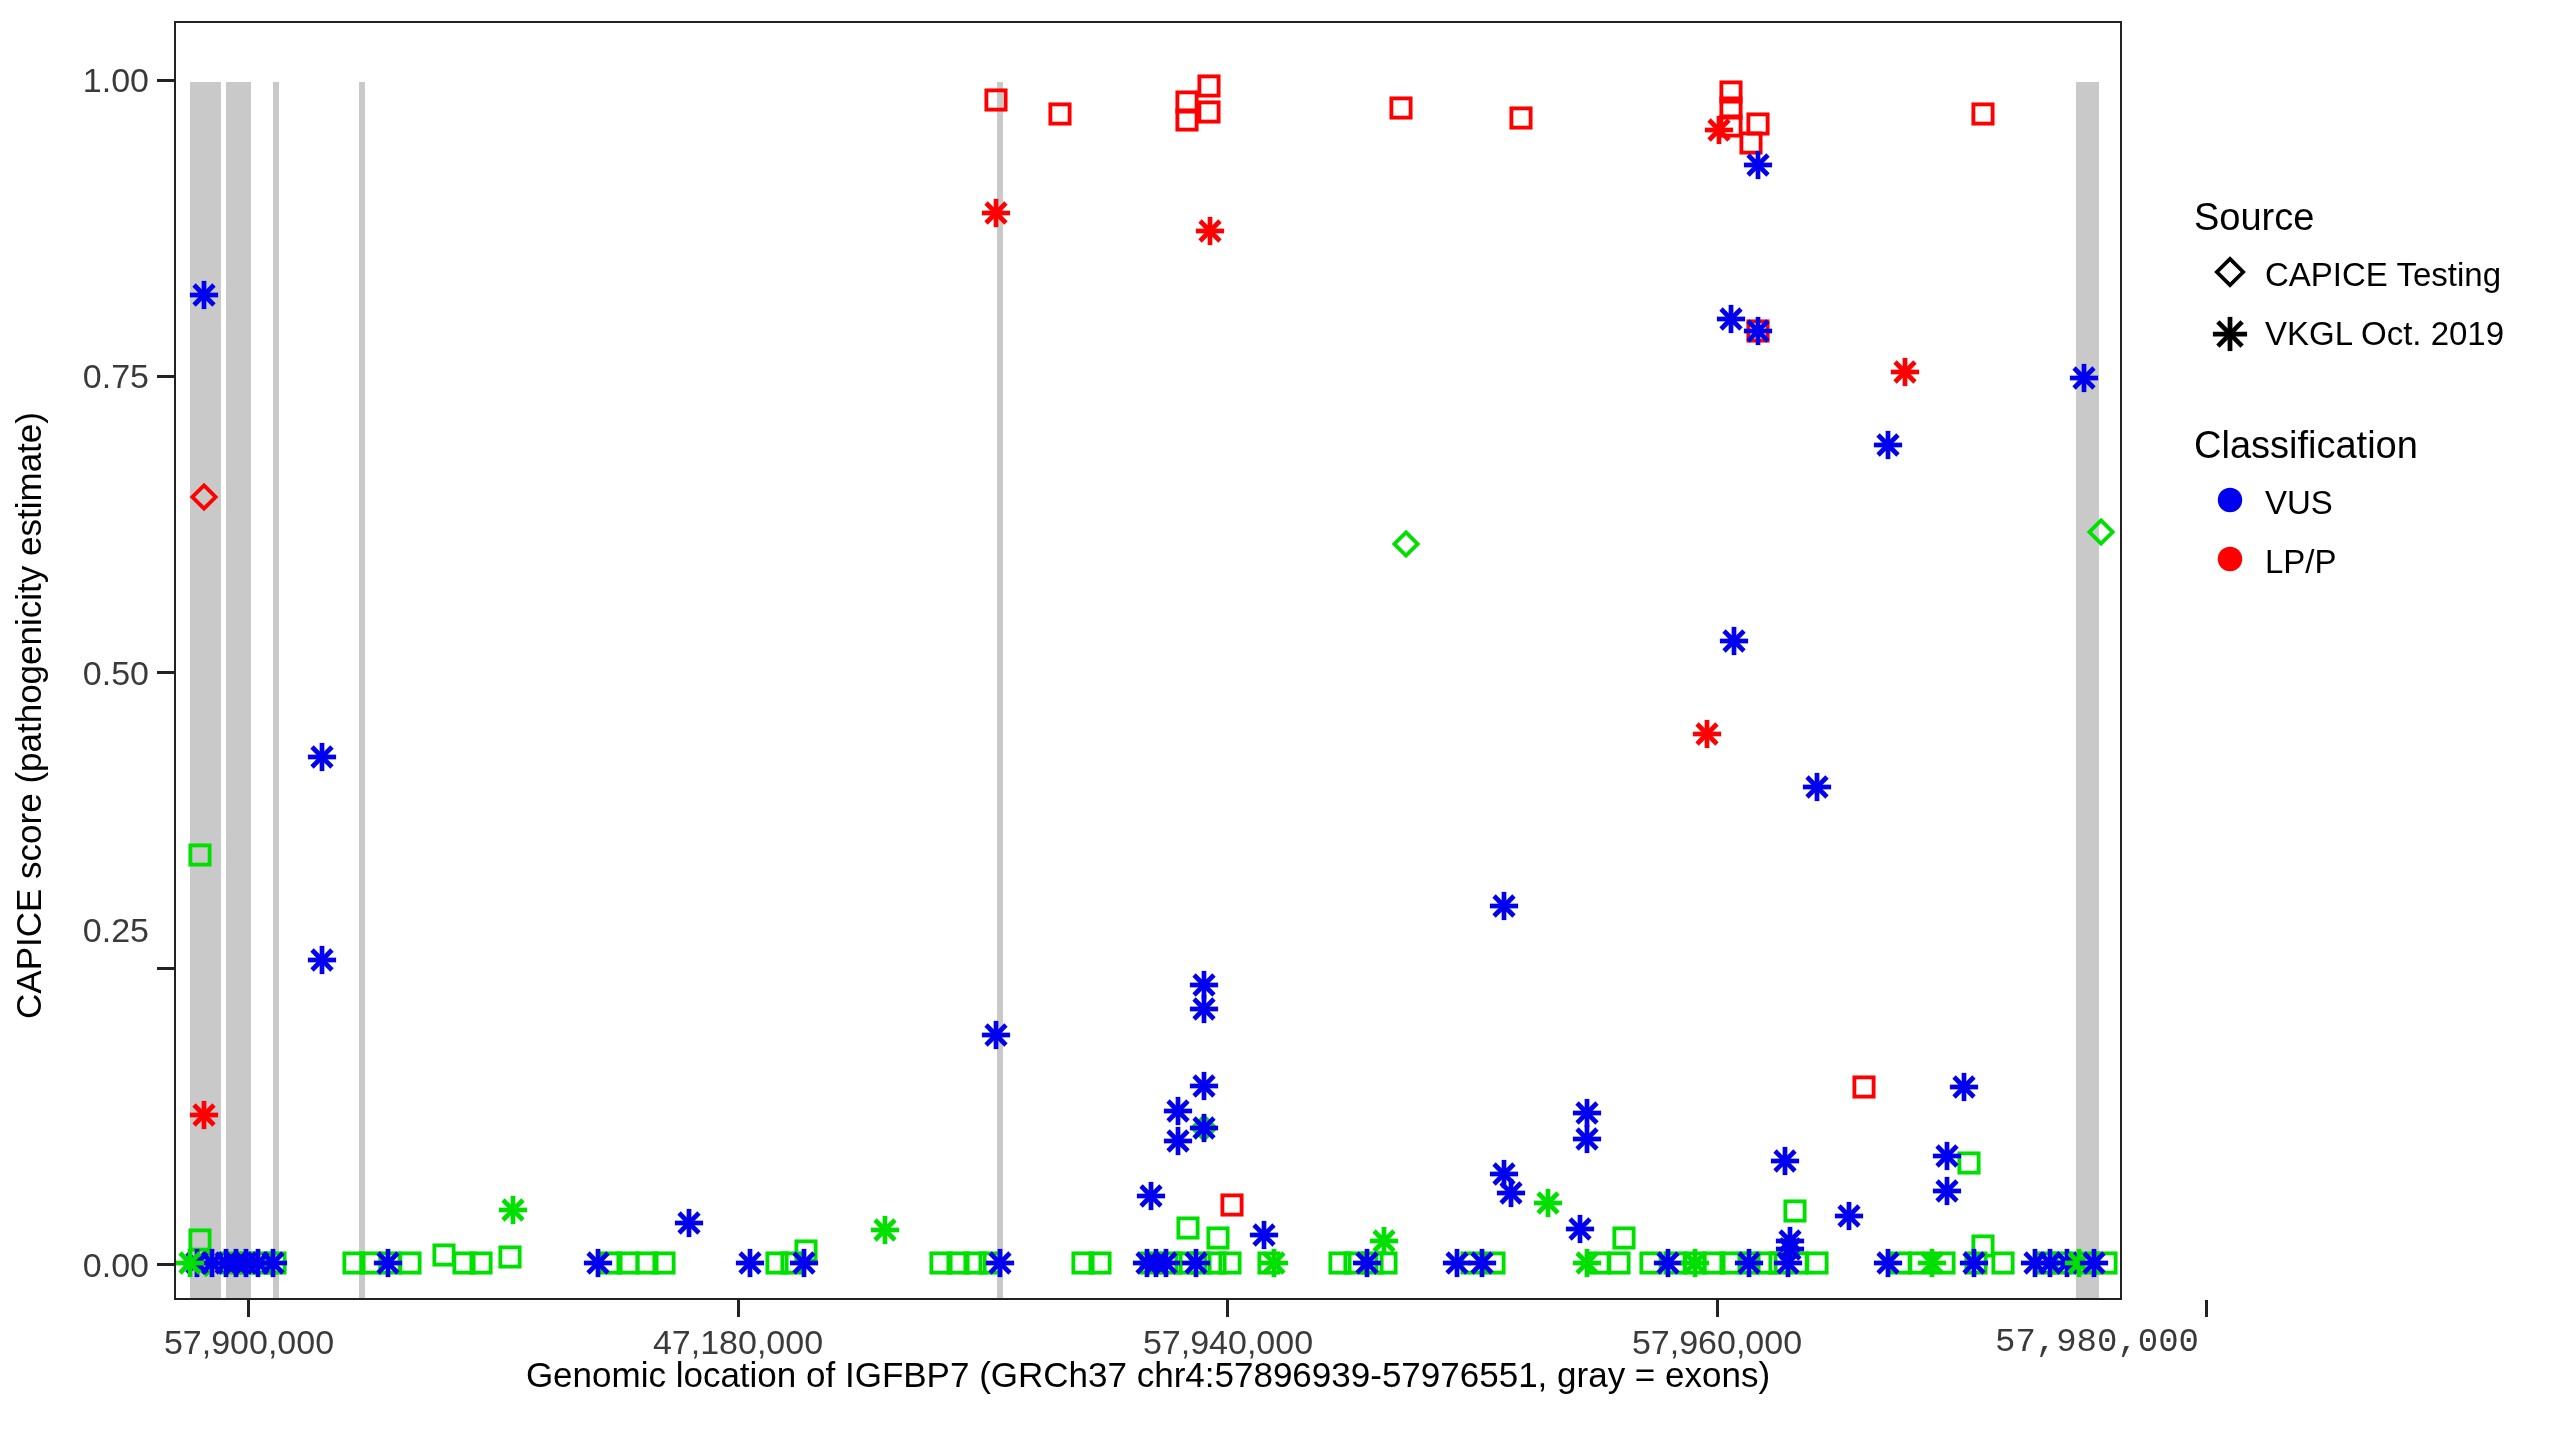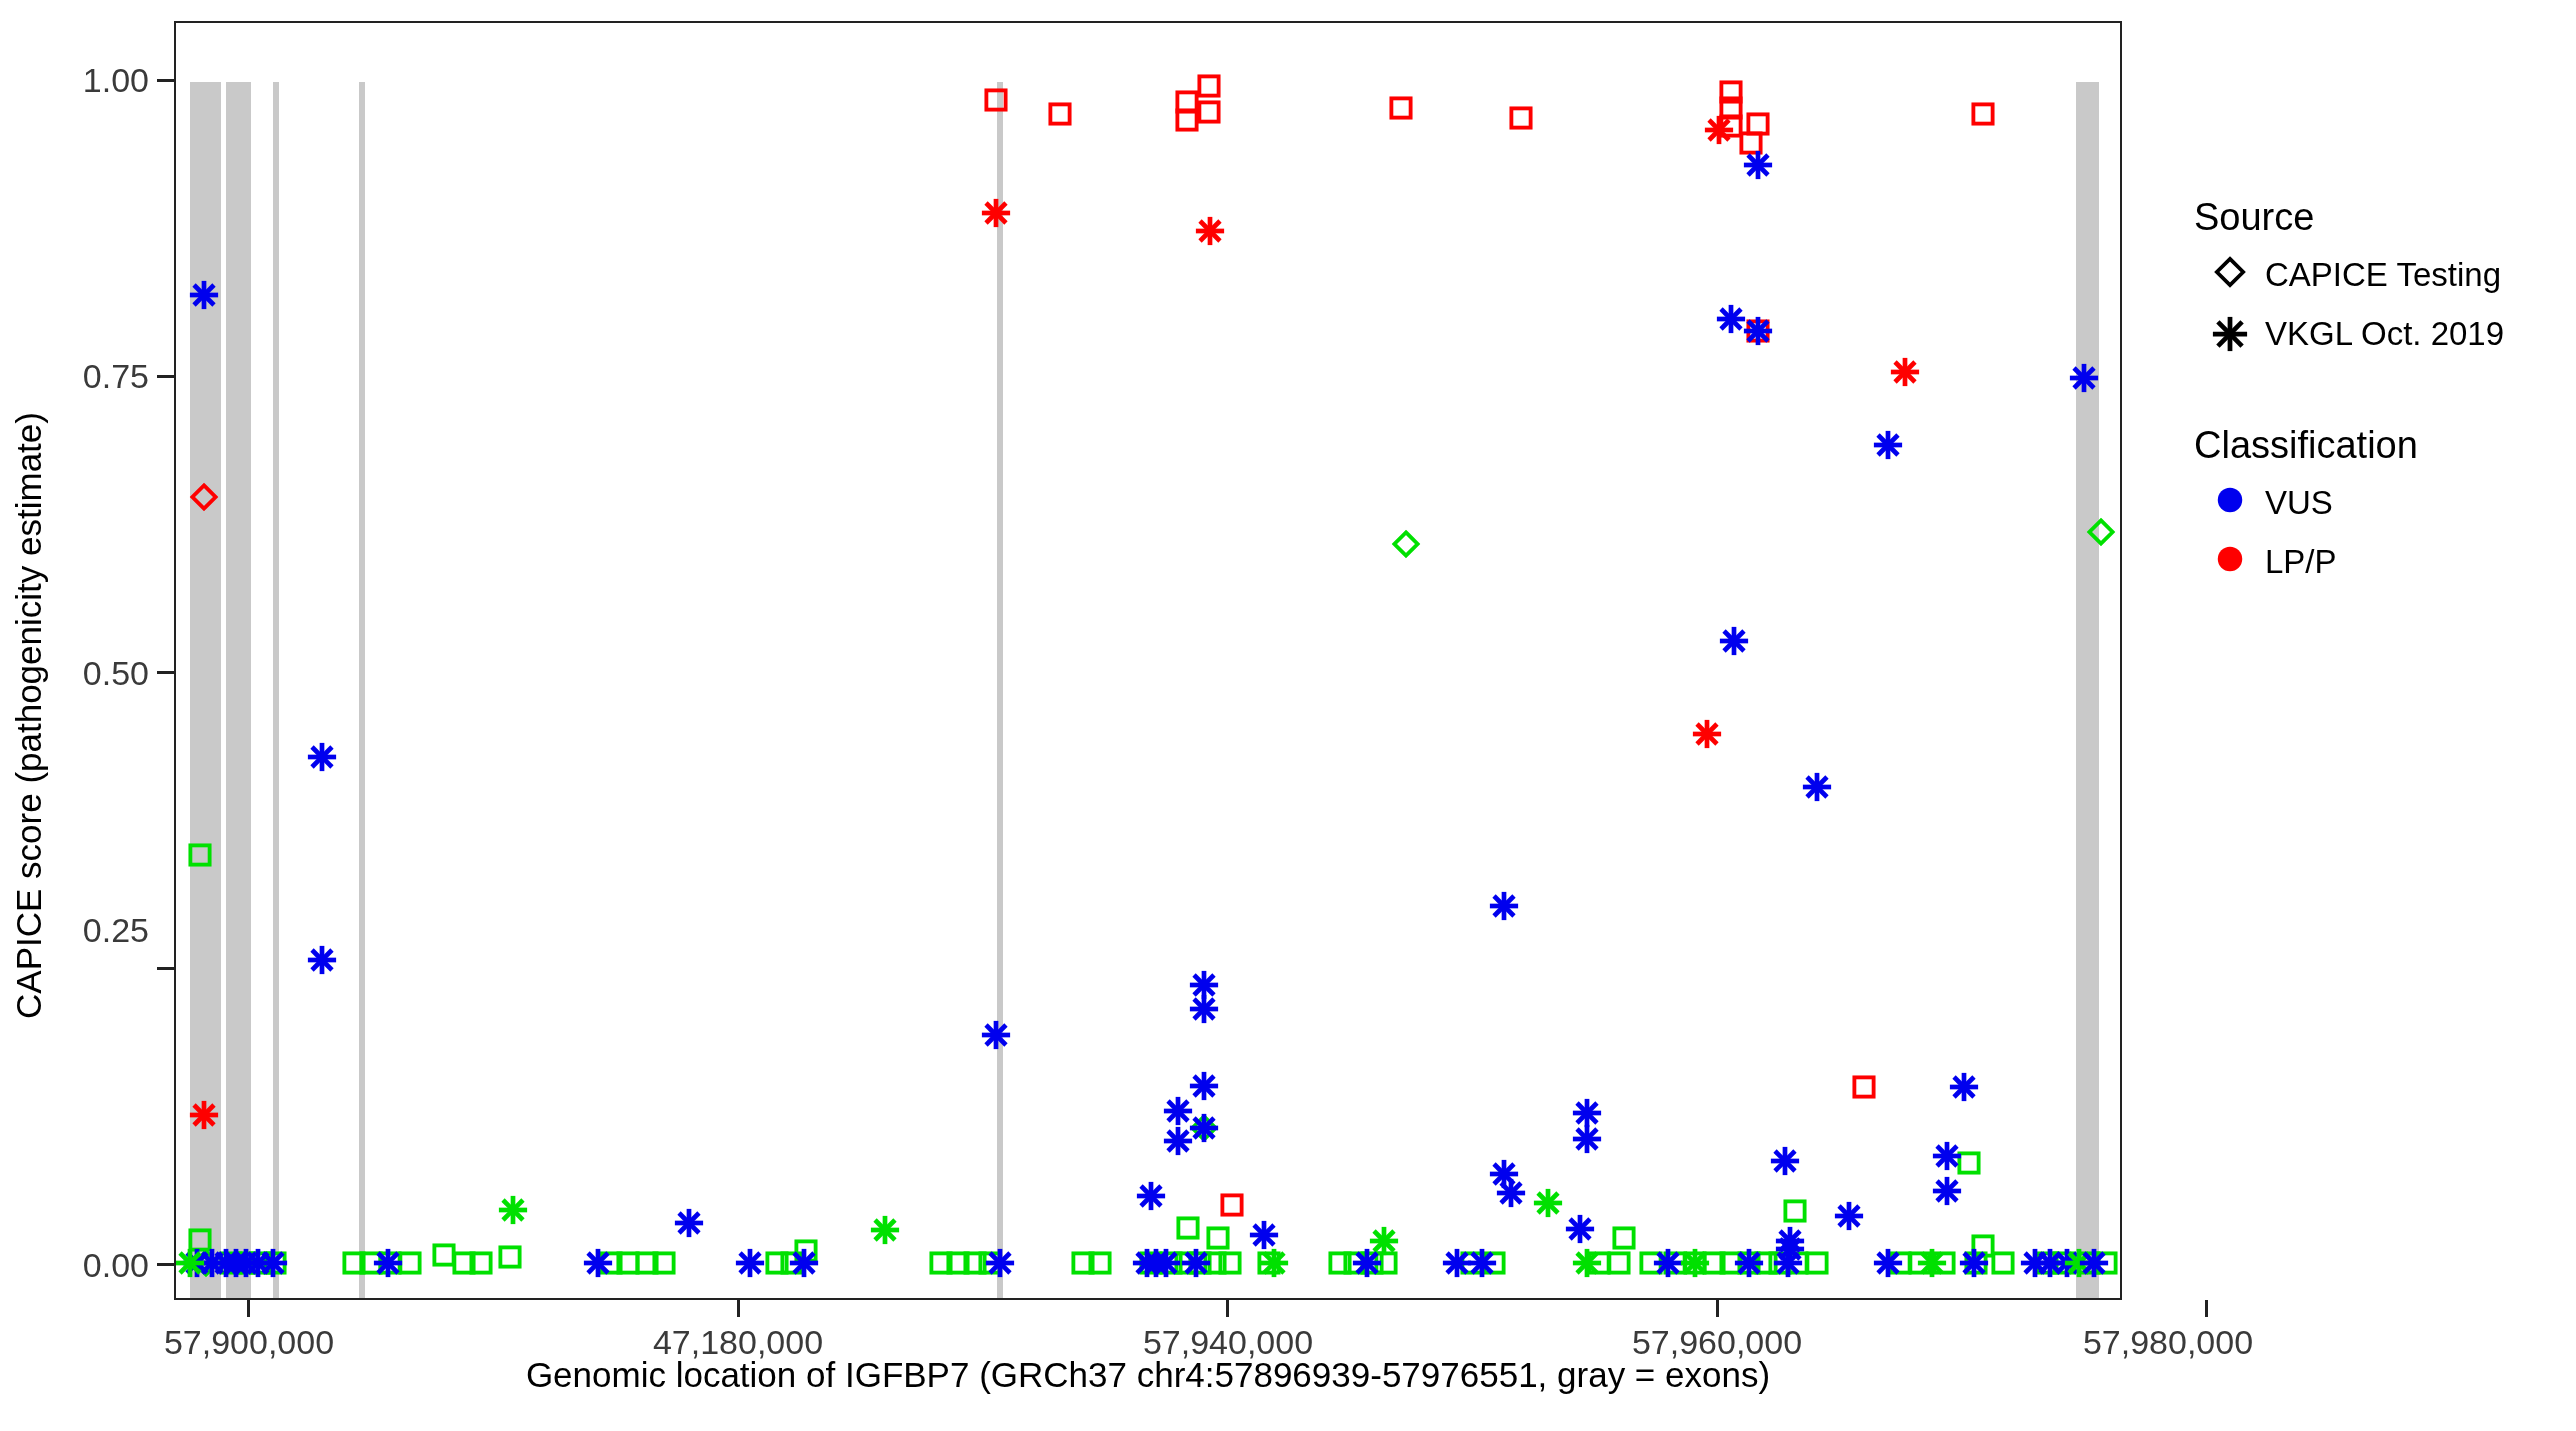--- a/index.html
+++ b/index.html
@@ -1140,21 +1140,21 @@
   <div id="xaxis">
       <div class="xtick" style="left: 73px;"></div>
       <div class="xlabel" style="left: 75px;">57,900,000</div>
       <div class="xtick" style="left: 563px;"></div>
       <div class="xlabel" style="left: 564px;">47,180,000</div>
       <div class="xtick" style="left: 1052px;"></div>
       <div class="xlabel" style="left: 1054px;">57,940,000</div>
       <div class="xtick" style="left: 1542px;"></div>
       <div class="xlabel" style="left: 1543px;">57,960,000</div>
       <div class="xtick" style="left: 2031px;"></div>
-      <div class="xlabel" style="left: 1994px;">57,980,000</div>
+      <div class="xlabel" style="left: 1923px; font-family: Liberation Mono, monospace;">57,980,000</div>
     </div>
 
   <div id="xlab">Genomic location of IGFBP7 (GRCh37 chr4:57896939-57976551, gray = exons)</div>
 
   <div id="legend">
     <div class="lg-title">Source</div>
     <div id="legend-source">
         <div class="lg-row">
           <span class="lg-key">
             <svg width="32" height="32" viewBox="0 0 34 34">

